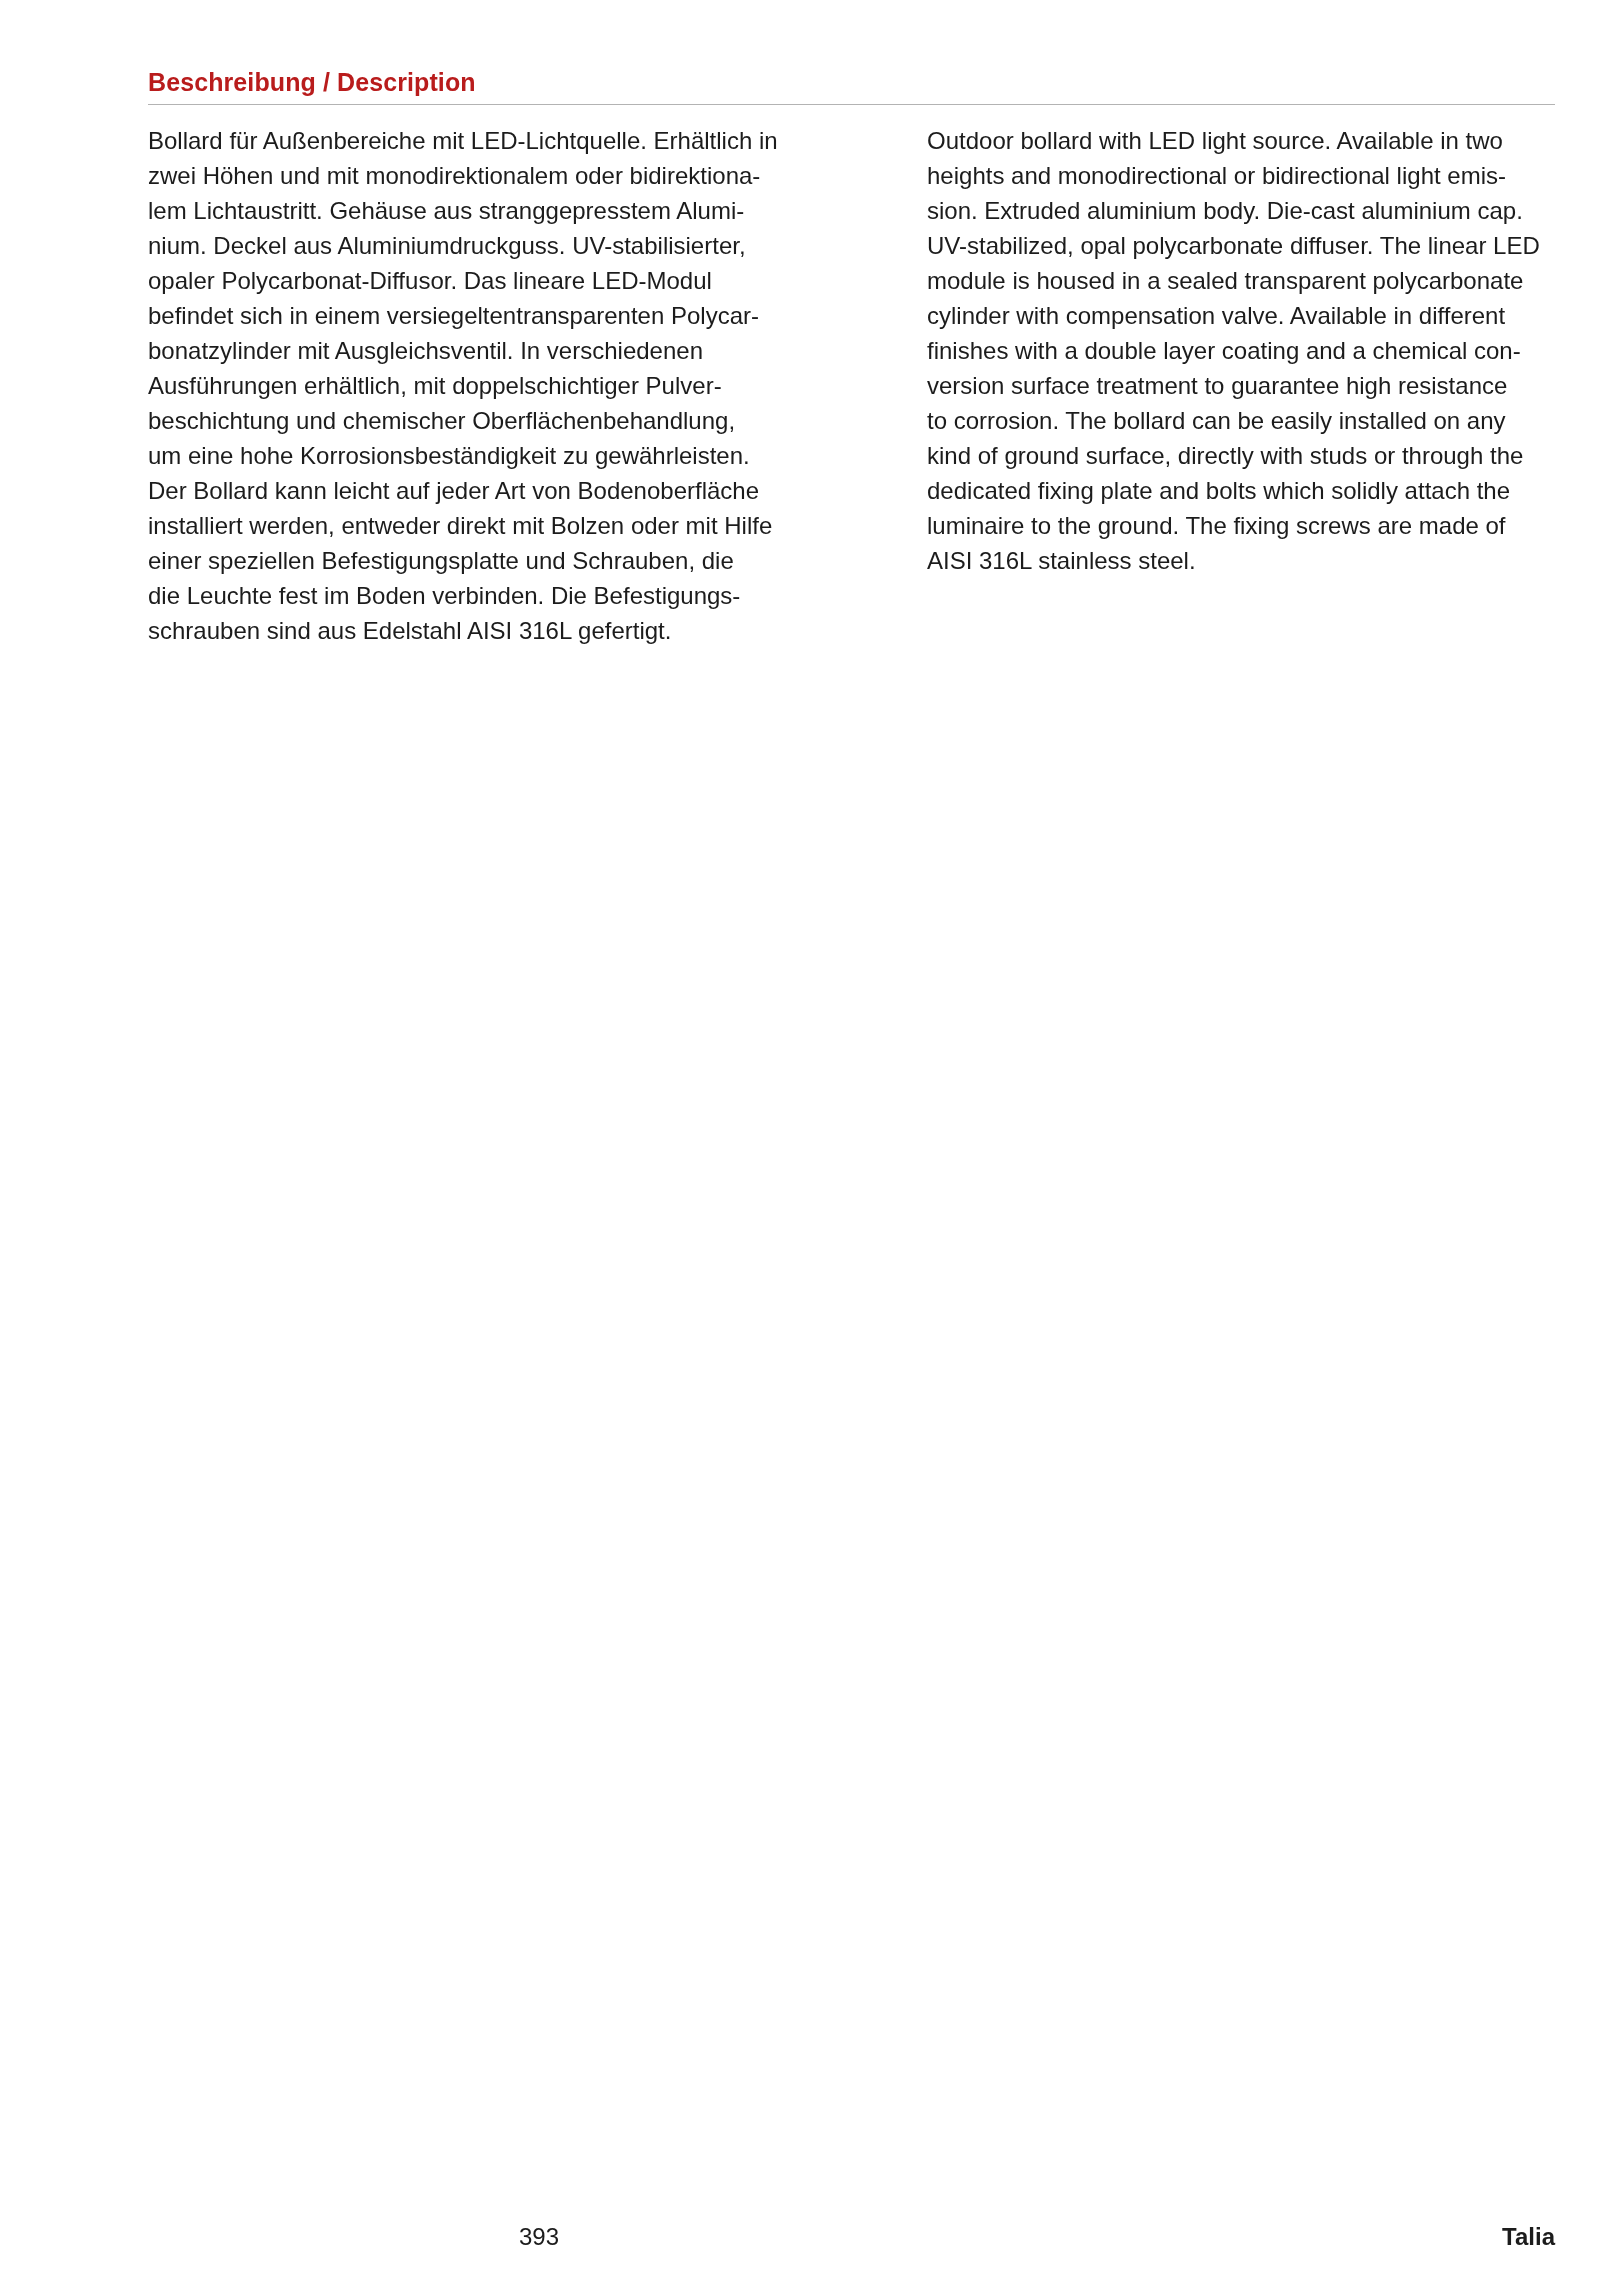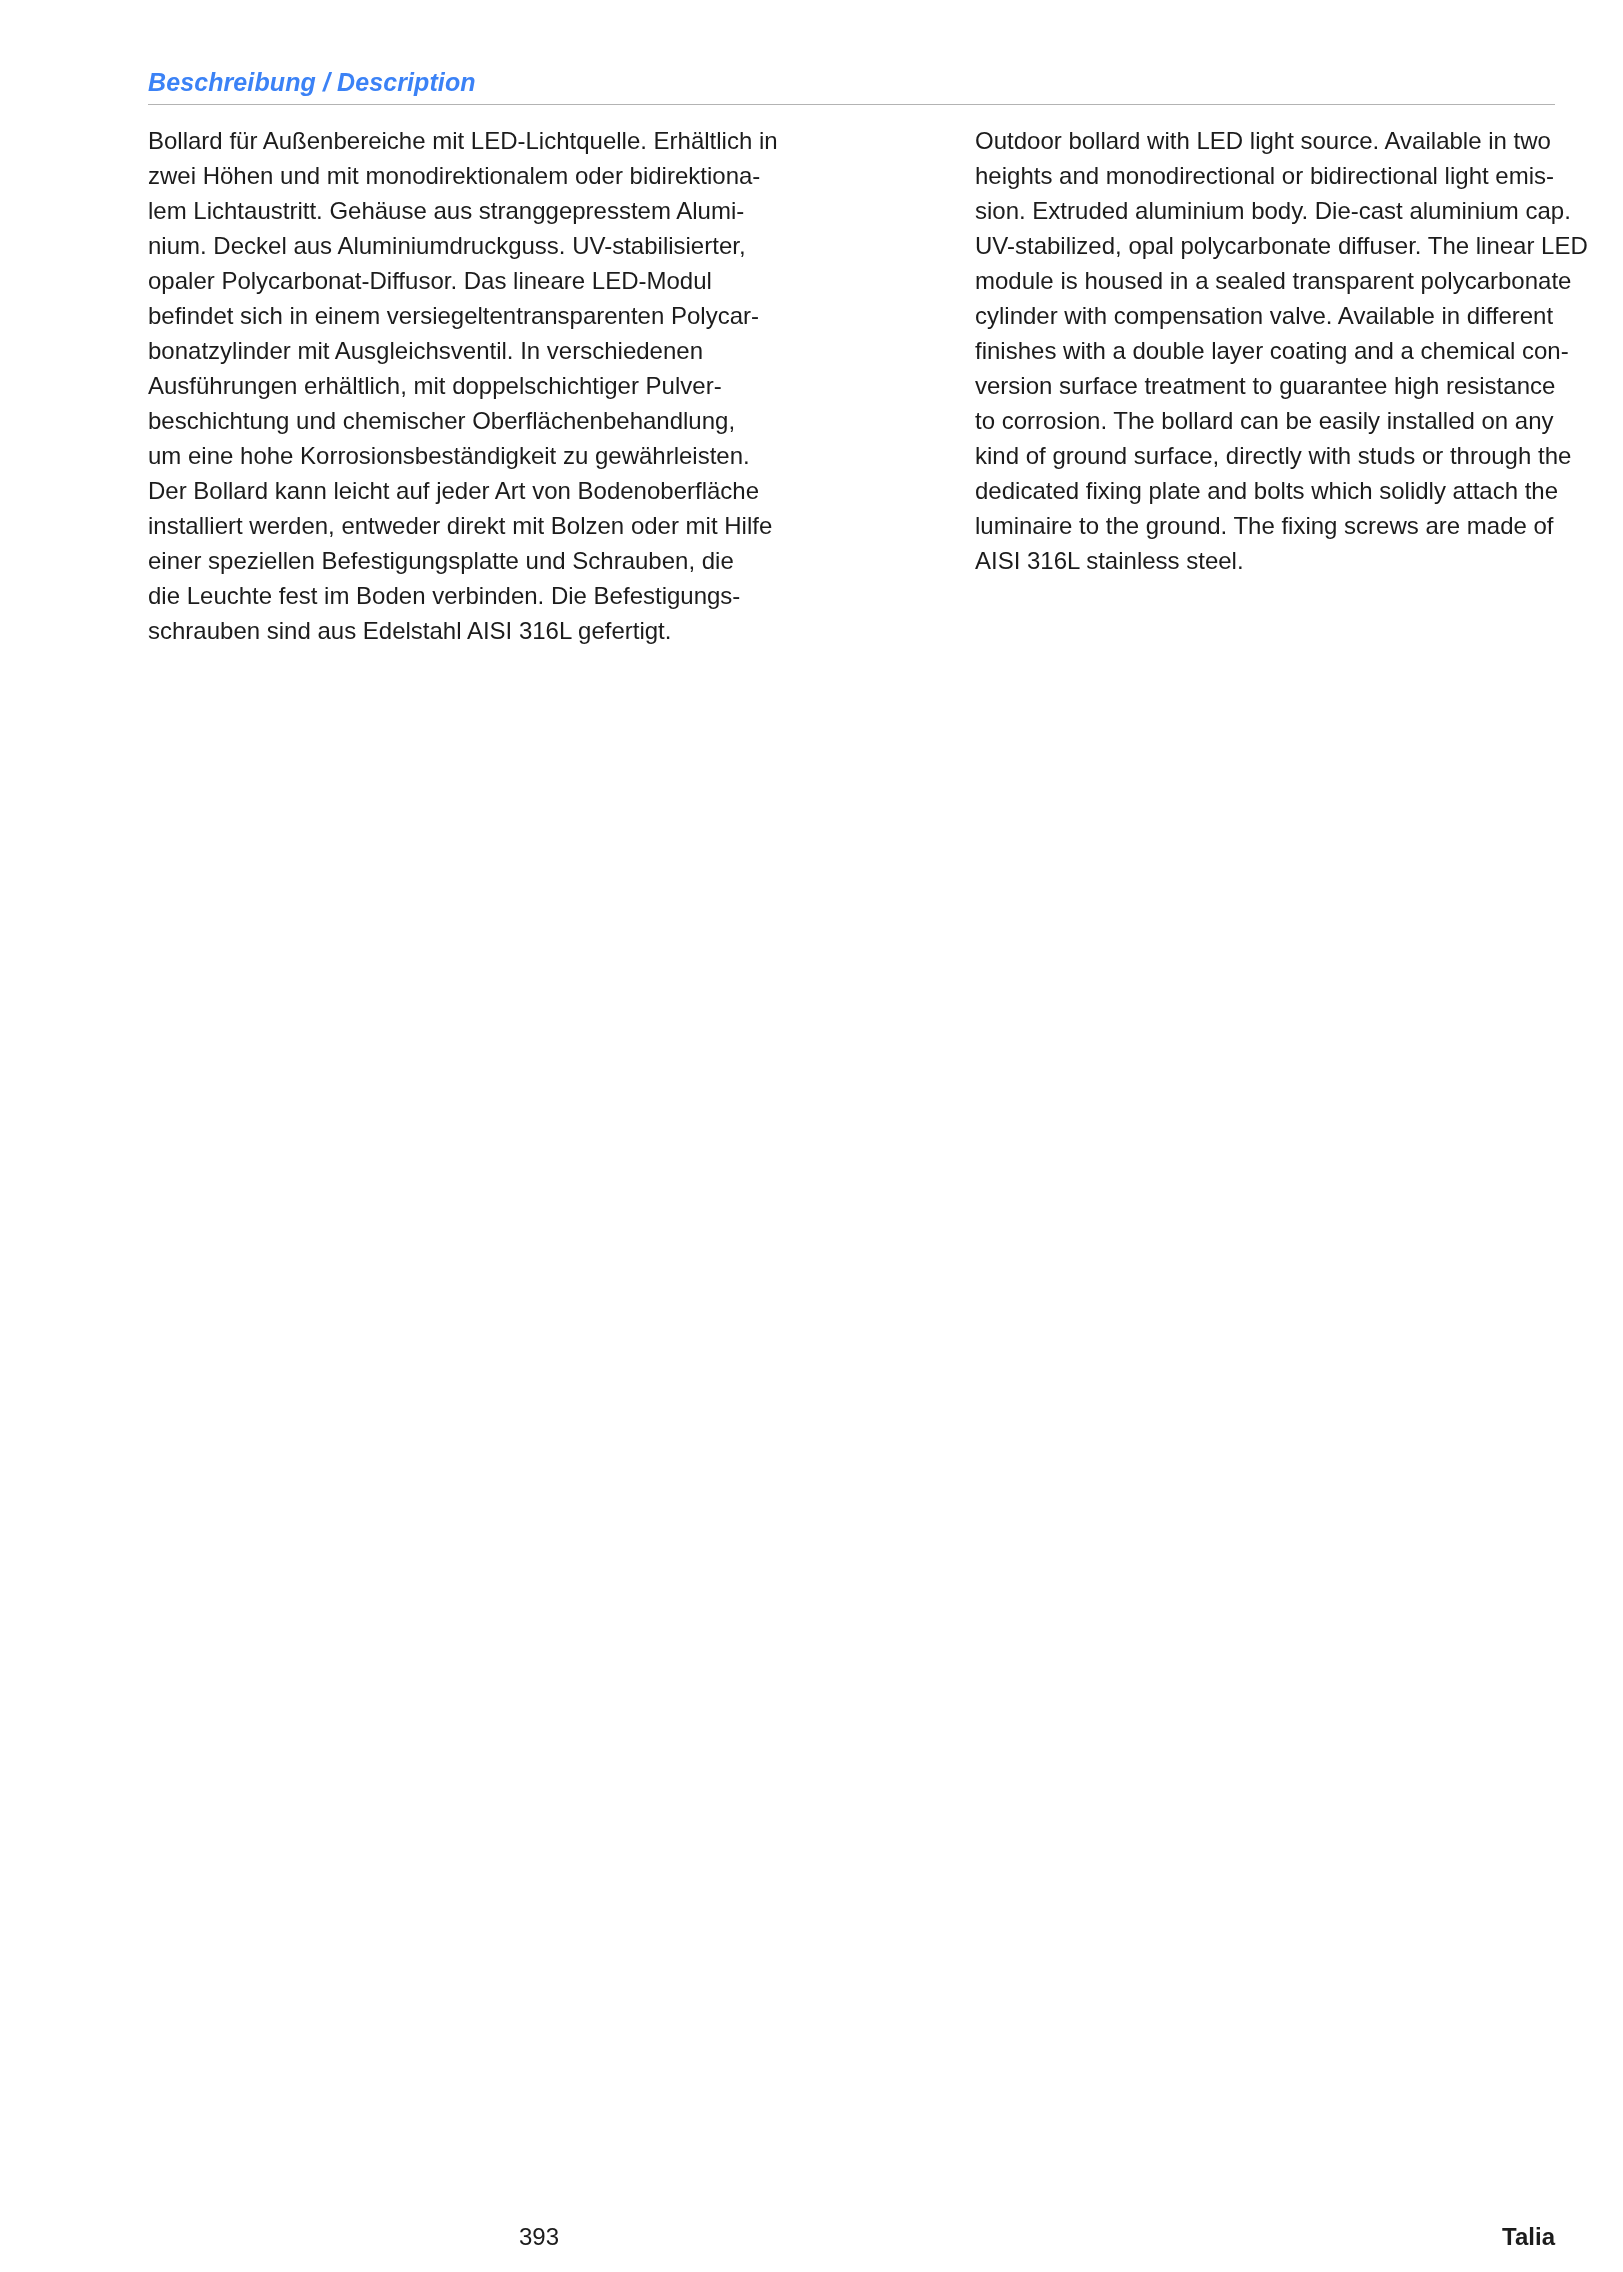--- a/index.html
+++ b/index.html
@@ -20,22 +20,21 @@
     inset: 0;
     background: #ffffff;
   }
   .section-title {
     position: absolute;
     top: 51px;
     left: 148px;
     font-size: 25px;
     font-weight: bold;
     letter-spacing: 0.1px;
-    color: #3b82f6;
-    font-style: italic;
+    color: #b91c1c;
   }
   .rule {
     position: absolute;
     top: 104px;
     left: 148px;
     width: 1407px;
     height: 0;
     border-top: 1.9px solid #b3b3b3;
   }
   .col {
@@ -46,21 +45,20 @@
     white-space: pre-line;
     color: #1c1c1c;
   }
   .col-left {
     left: 148px;
     width: 708px;
   }
   .col-right {
     left: 927px;
     width: 649px;
-    margin-left: 48px;
   }
   .footer-page-number {
     position: absolute;
     top: 2223px;
     left: 519px;
     font-size: 24px;
     color: #1c1c1c;
   }
   .footer-brand {
     position: absolute;

